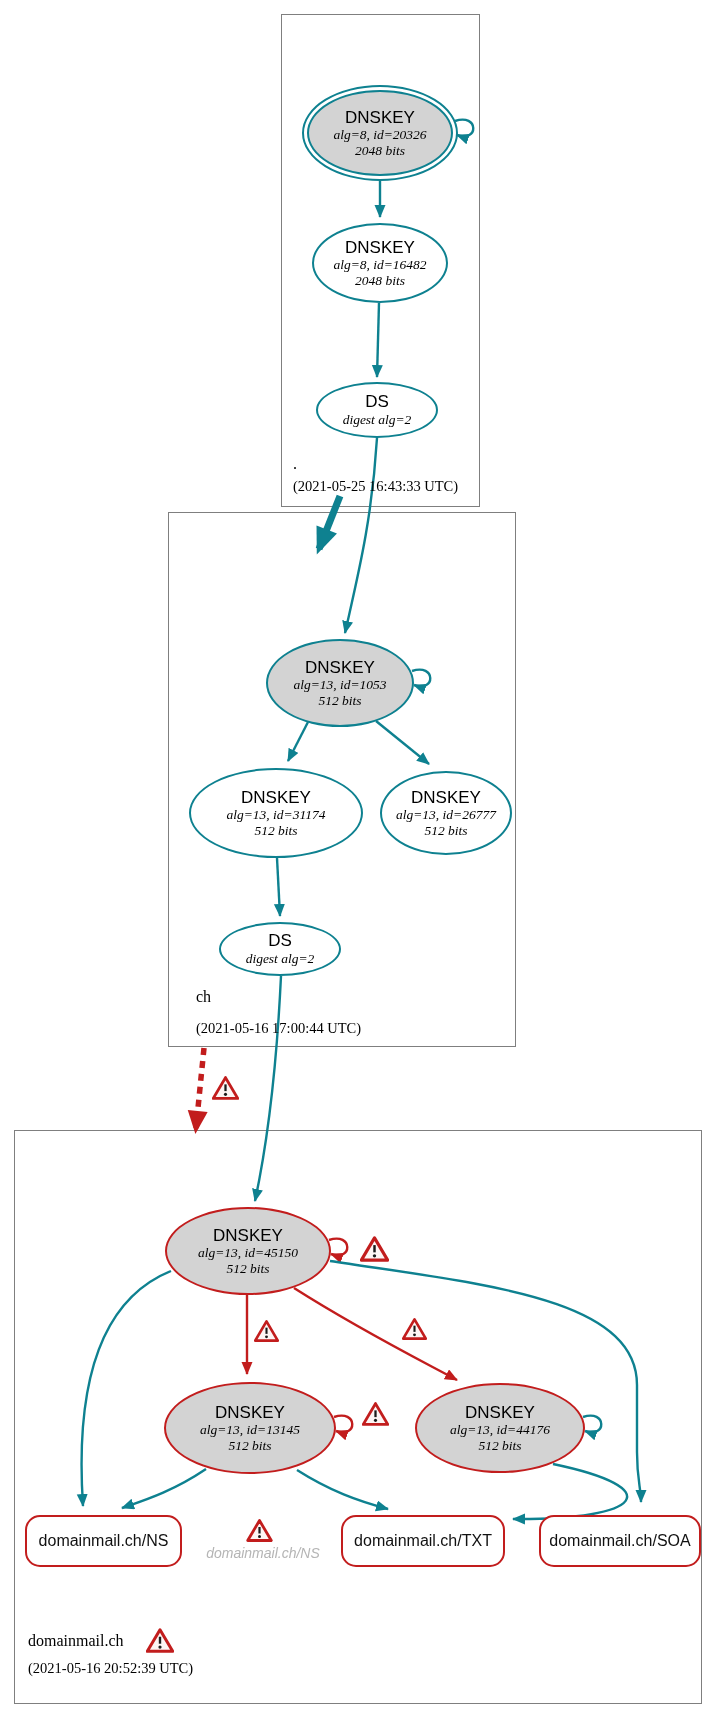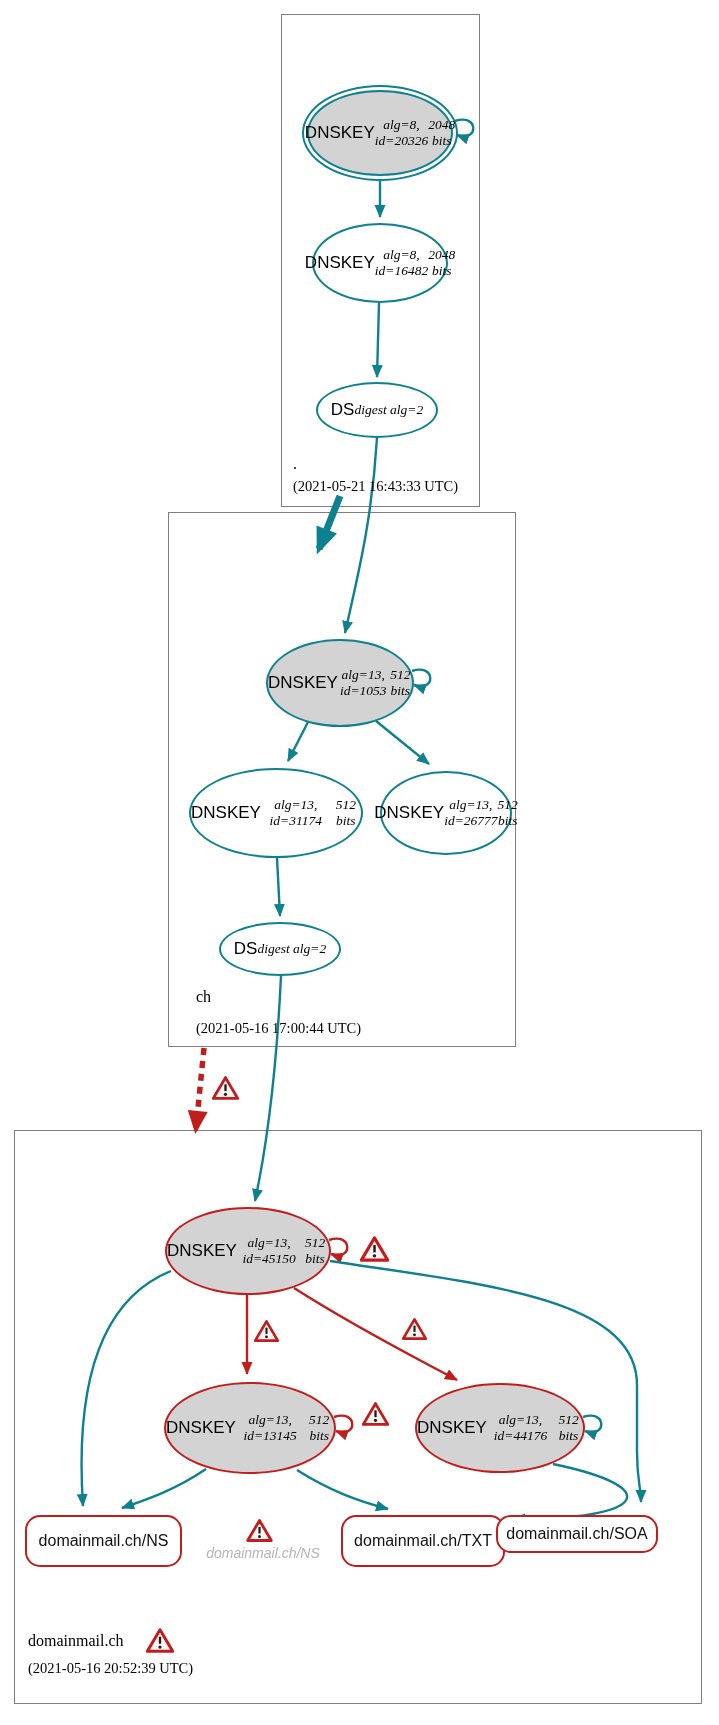--- a/index.html
+++ b/index.html
@@ -1,21 +1,21 @@
 <!DOCTYPE html>
 <html><head>
 <meta charset="utf-8">
 <style>
   html,body{margin:0;padding:0;background:#fff;}
   .canvas{position:relative;width:719px;height:1725px;background:#ffffff;overflow:hidden;
           font-family:"Liberation Serif",serif;}
   .edges{position:absolute;left:0;top:0;z-index:1;}
   .zonebox{position:absolute;border:1px solid #7f7f7f;background:transparent;z-index:0;}
   .node{position:absolute;box-sizing:border-box;border-radius:50%;background:#fff;
-        display:flex;flex-direction:row;align-items:center;justify-content:center;
+        display:flex;flex-direction:column;align-items:center;justify-content:center;
         text-align:center;line-height:1.15;z-index:2;}
   .node.gray{background:#d3d3d3;}
   .node.teal{border:2.5px solid #0e8190;}
   .node.red{border:2.5px solid #c21d1d;}
   .node-double{position:absolute;box-sizing:border-box;border:2.5px solid #0e8190;
         border-radius:50%;background:#fff;padding:3px;z-index:2;}
   .node-double .node{position:static;width:100%;height:100%;}
   .nt{font-family:"Liberation Sans",sans-serif;font-size:17px;color:#000;}
   .nd{font-family:"Liberation Serif",serif;font-size:13.5px;color:#000;font-style:italic;}
   .rrset{position:absolute;box-sizing:border-box;border:2.4px solid #c21d1d;border-radius:15px;
@@ -90,21 +90,21 @@
     <span class="nd">alg=8, id=16482</span>
     <span class="nd">2048 bits</span>
   </div>
 
   <div class="node teal" style="left:316px;top:382px;width:122px;height:56px">
     <span class="nt">DS</span>
     <span class="nd">digest alg=2</span>
   </div>
 
   <div class="zlabel" style="left:293px;top:455px">.</div>
-  <div class="zts" style="left:293px;top:478px">(2021-05-21 16:43:33 UTC)</div>
+  <div class="zts" style="left:293px;top:478px">(2021-05-25 16:43:33 UTC)</div>
 
   <div class="node teal gray" style="left:266px;top:639px;width:148px;height:88px">
     <span class="nt">DNSKEY</span>
     <span class="nd">alg=13, id=1053</span>
     <span class="nd">512 bits</span>
   </div>
 
   <div class="node teal" style="left:189px;top:768px;width:174px;height:90px">
     <span class="nt">DNSKEY</span>
     <span class="nd">alg=13, id=31174</span>
@@ -148,21 +148,21 @@
   </div>
 
   <div class="missing" style="left:198px;top:1545px;width:130px">
     <span>domainmail.ch/NS</span>
   </div>
 
   <div class="rrset" style="left:341px;top:1515px;width:164px;height:52px">
     <span>domainmail.ch/TXT</span>
   </div>
 
-  <div class="rrset" style="left:496px;top:1515px;width:162px;height:38px">
+  <div class="rrset" style="left:539px;top:1515px;width:162px;height:52px">
     <span>domainmail.ch/SOA</span>
   </div>
 
   <div class="zlabel" style="left:28px;top:1632px">domainmail.ch</div>
   <div class="zts" style="left:28px;top:1660px">(2021-05-16 20:52:39 UTC)</div>
 
   <svg class="warn" style="left:212px;top:1076px" width="27" height="24" viewBox="0 0 26 23">
     <path d="M13 1.5 L24.8 21.5 H1.2 Z" fill="#fdf5f4" stroke="#c21d1d" stroke-width="2.8" stroke-linejoin="round"></path>
     <path d="M13 8 L13 14.5" stroke="#1a1a1a" stroke-width="2.2"></path>
       <circle cx="13" cy="17.6" r="1.5" fill="#1a1a1a"></circle>

